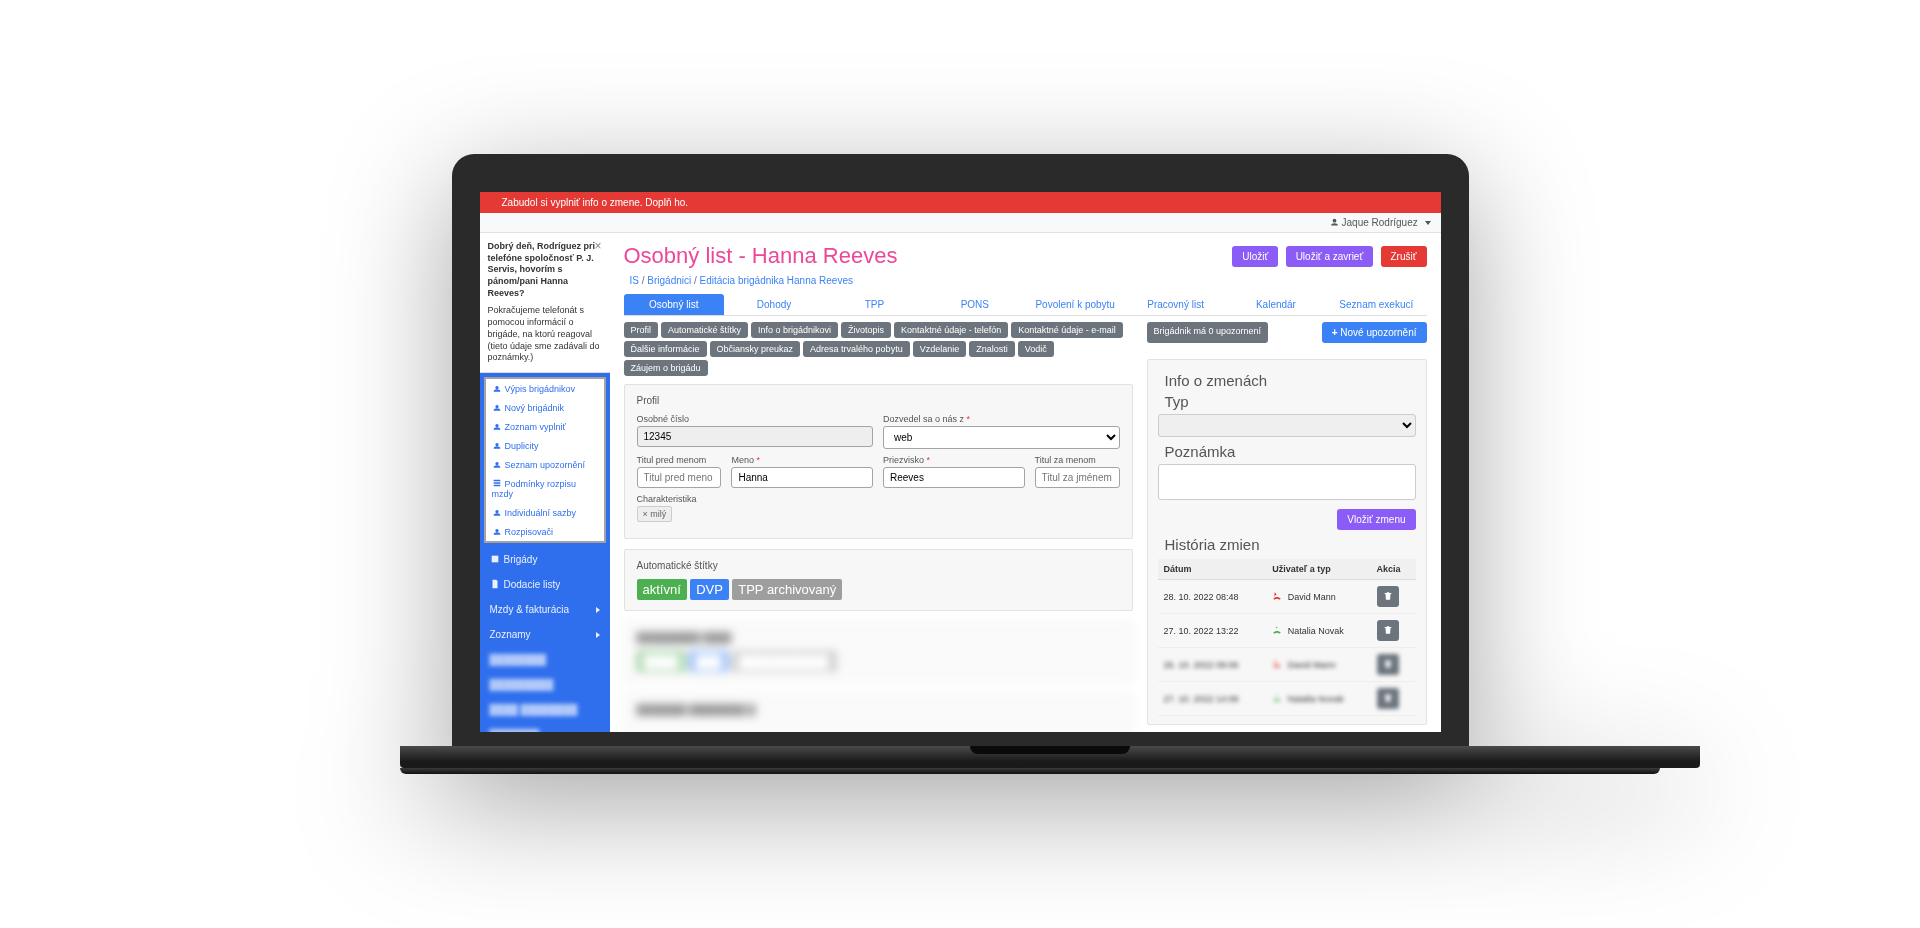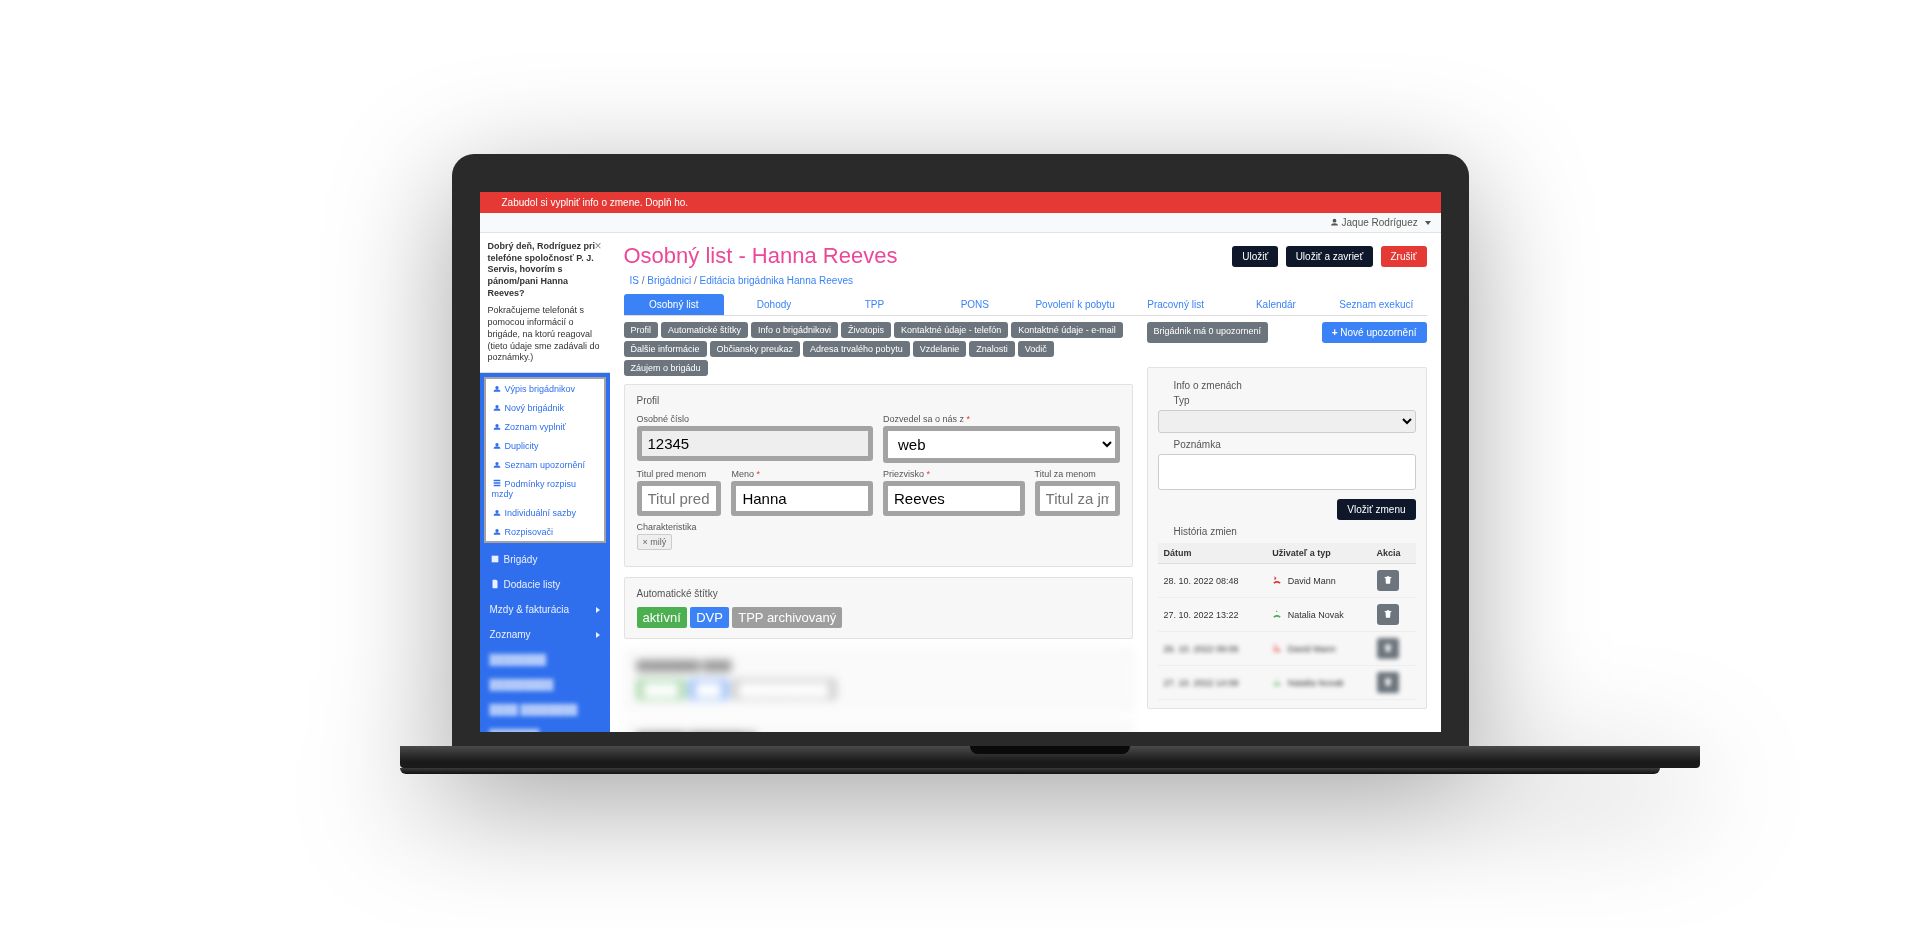--- a/index.html
+++ b/index.html
@@ -139,21 +139,21 @@
 
 .main {
   flex:1;
   padding: 10px 14px;
   overflow:hidden;
   position:relative;
 }
 .page-head { display:flex; justify-content:space-between; align-items:center; margin-bottom:6px;}
 .page-title { color:#ec4899; font-size:22px; font-weight:400;}
 .btn { display:inline-block;padding:5px 10px;border-radius:3px;font-size:10px;border:none;cursor:pointer;color:#fff;margin-left:4px;}
-.btn-green{background:#0f172a;}
+.btn-green{background:#8b5cf6;}
 .btn-red{background:#e53935;}
 .breadcrumb { font-size:10px;color:#6b7280;margin:4px 0 8px 6px; }
 .breadcrumb a { color:#3b82f6;text-decoration:none;}
 .breadcrumb span { color:#6b7280;}
 
 .tabs { display:flex; border-bottom:1px solid #ddd; font-size:10px; margin-bottom:6px;}
 .tabs a { flex:1;text-align:center;padding:5px 3px;color:#3b82f6;text-decoration:none;}
 .tabs a.active { background:#3b82f6;color:#fff;border-radius:3px 3px 0 0;}
 
 .pill-row { display:flex;flex-wrap:wrap;gap:3px;margin-bottom:8px;}
@@ -162,36 +162,36 @@
 .cols { display:flex; gap:14px; align-items:flex-start;}
 .col-left { flex:1.8; }
 .col-right { width:280px; }
 
 .panel { background:#f7f7f7; border:1px solid #e2e2e2; border-radius:2px; margin-bottom:10px; padding:10px 12px;}
 .panel-title { font-size:10px;color:#555;margin-bottom:8px;}
 .fg { margin-bottom:6px; }
 .fg label { display:block;font-size:9px;color:#555;margin-bottom:2px;}
 .req::after{content:" *";color:#e53935;}
 .fg input, .fg select, .fg textarea {
-  width:100%;padding:4px 6px;border:5px solid #a3a3a3;border-radius:3px;font-size:15px;background:#fff;
+  width:100%;padding:4px 6px;border:1px solid #a3a3a3;border-radius:3px;font-size:10px;background:#fff;
 }
 .fg input[readonly]{background:#eee;}
 .row { display:flex; gap:10px; }
 .row > .fg { flex:1; }
 
 .tag { display:inline-block;padding:3px 6px;border-radius:2px;font-size:13px;color:#fff;}
 .tag-green{background:#4caf50;}
 .tag-blue{background:#3b82f6;}
 .tag-gray{background:#9e9e9e;}
 .tag-char{background:#eee;color:#666;border:1px solid #ccc;font-size:9px;padding:2px 5px;}
 
-.col-right .badge-bar{display:flex;justify-content:space-between;margin-bottom:24px;gap:12px;}
+.col-right .badge-bar{display:flex;justify-content:space-between;margin-bottom:16px;gap:12px;}
 .badge-pill{background:#6c757d;color:#fff;padding:4px 7px;border-radius:3px;font-size:9px;}
 .btn-blue{background:#3b82f6;}
-.section-lbl{font-size:10px;color:#555;margin:4px 16px;}
+.section-lbl{font-size:15px;color:#555;margin:4px 7px;}
 select.full,input.full,textarea.full{width:100%;padding:4px 6px;border:1px solid #ccc;border-radius:3px;font-size:10px;}
 textarea.full{height:36px;resize:none;}
 
 .hist-table{width:100%;border-collapse:collapse;font-size:9px;margin-top:6px;}
 .hist-table th{background:#f0f0f0;text-align:left;padding:5px 6px;border-bottom:1px solid #ddd;font-weight:700;}
 .hist-table td{padding:6px 6px;border-bottom:1px solid #eee;}
 .hist-table .act-btn{background:#6c757d;color:#fff;border:none;padding:3px 6px;border-radius:3px;cursor:pointer;}
 .hist-table .act-btn svg{width:10px;height:10px;fill:#fff;}
 .ico{display:inline-block;vertical-align:-1px;margin-right:3px;}
 .ico svg{width:10px;height:10px;}

